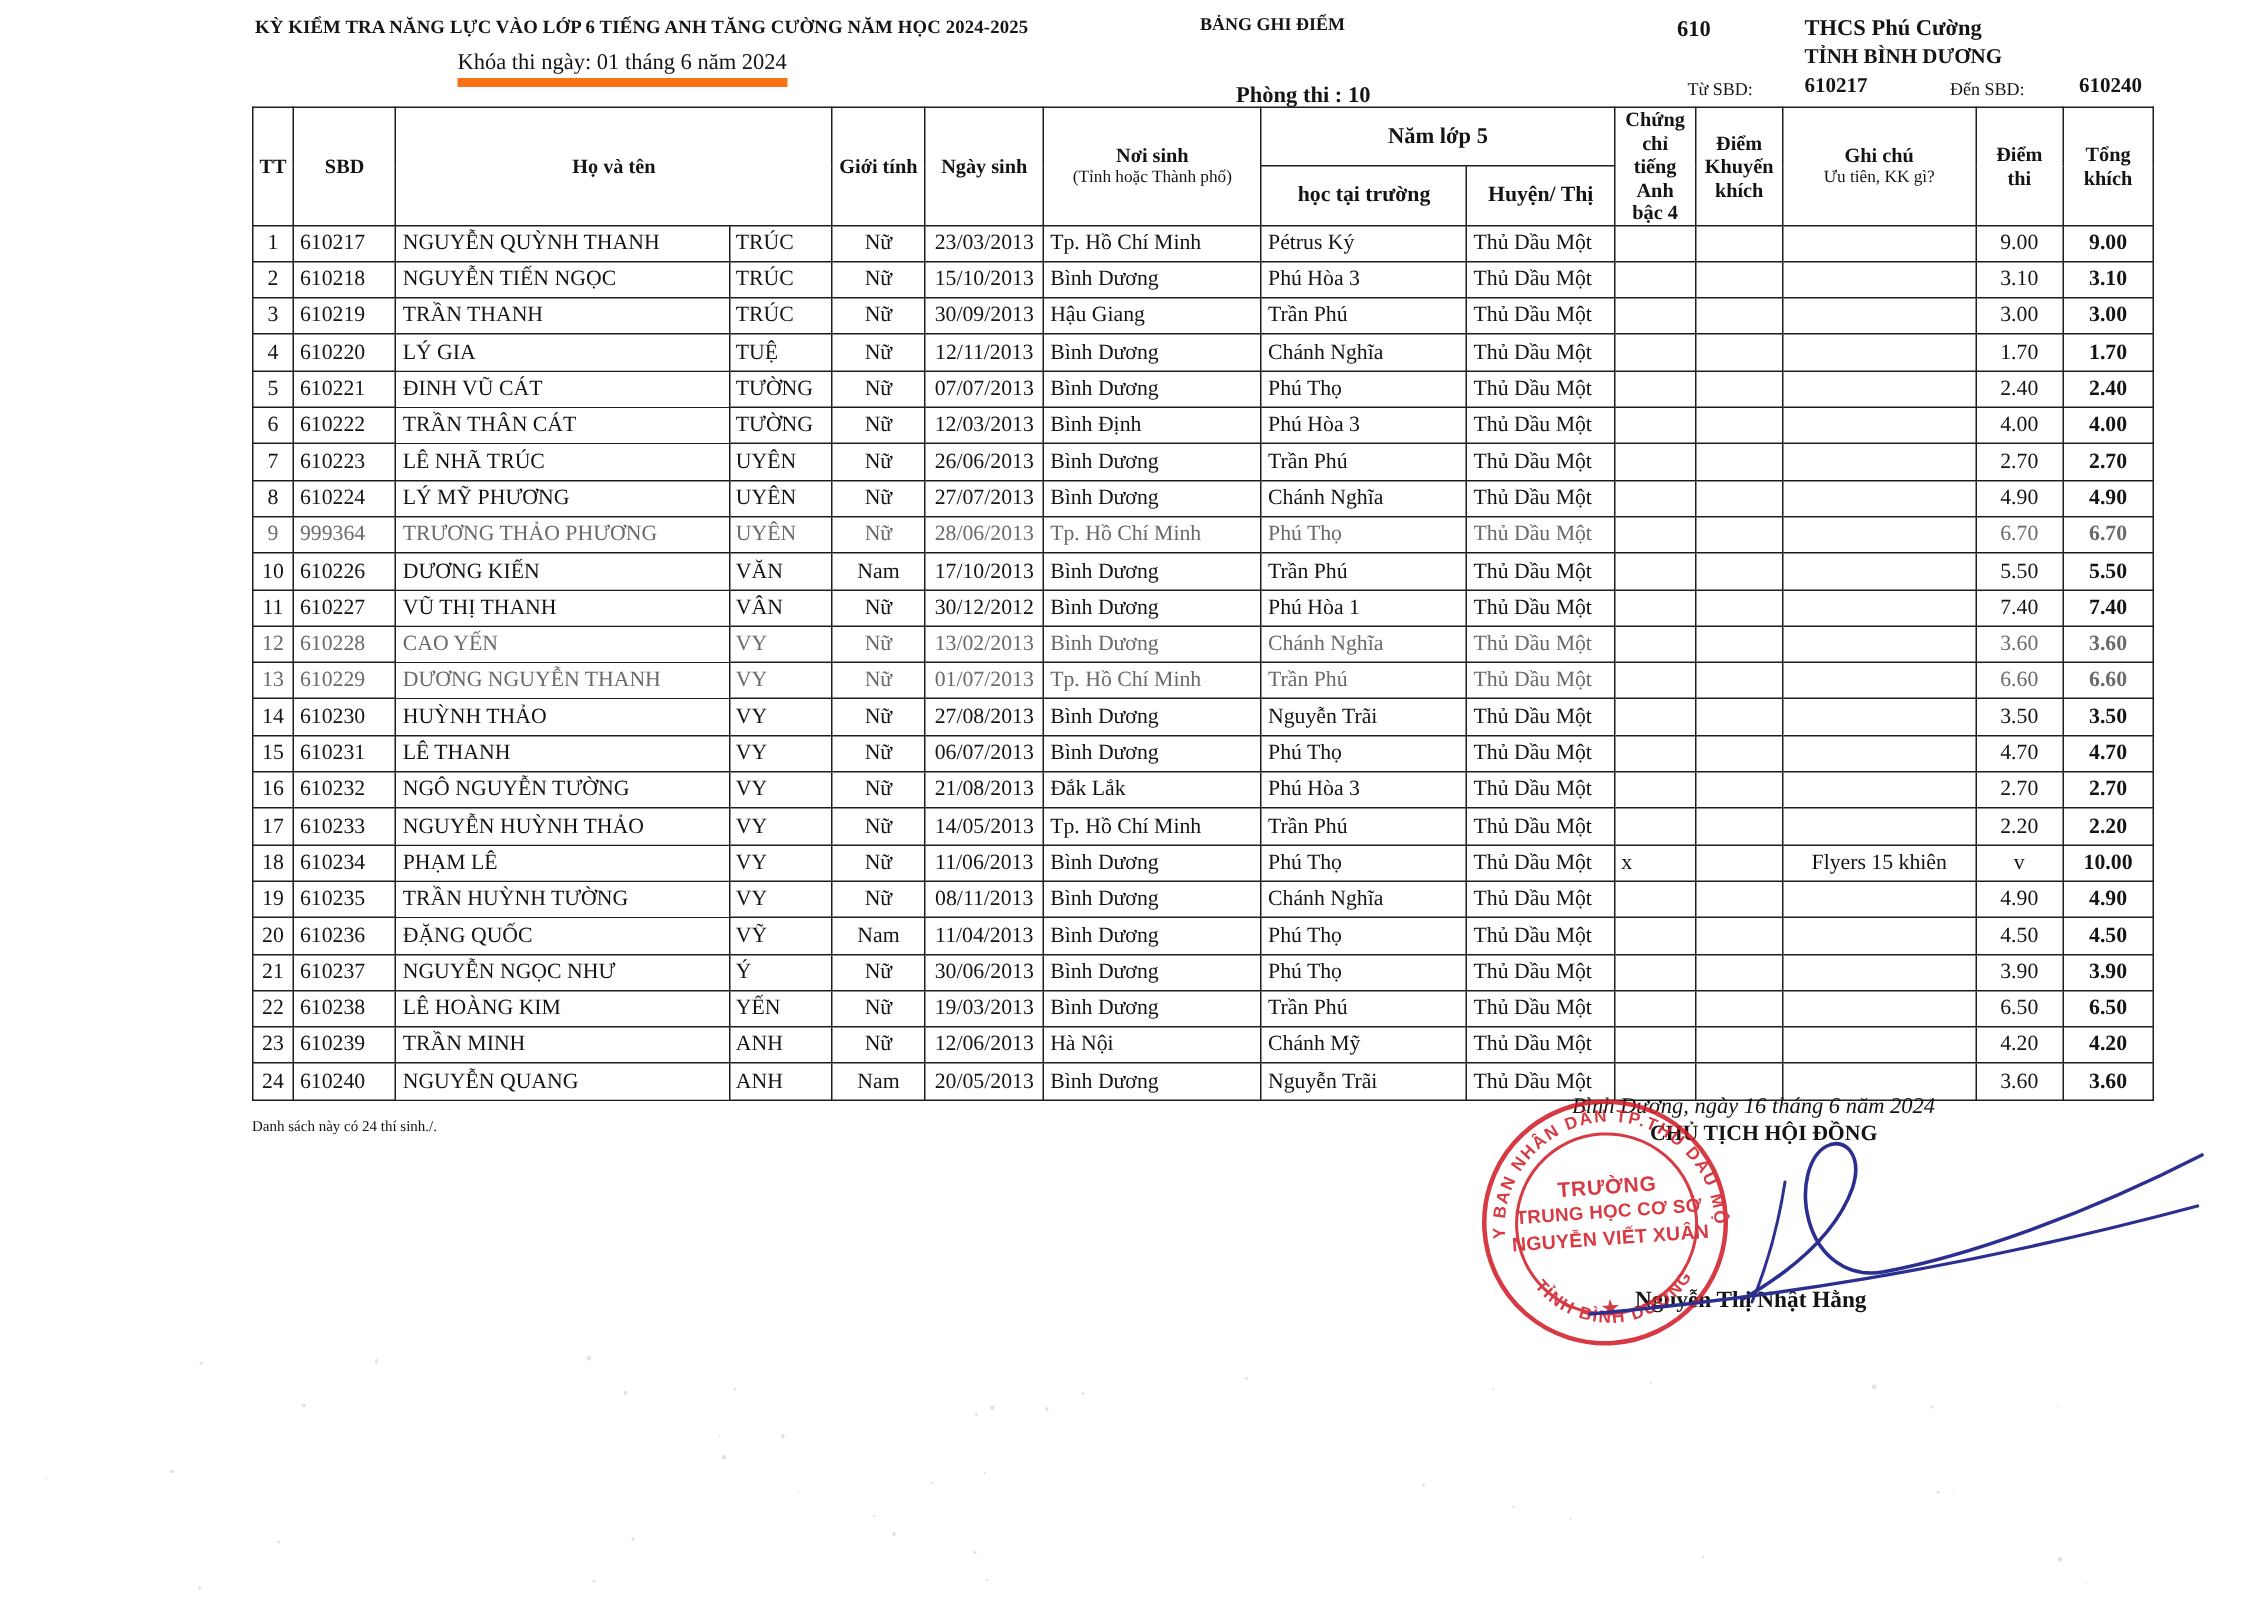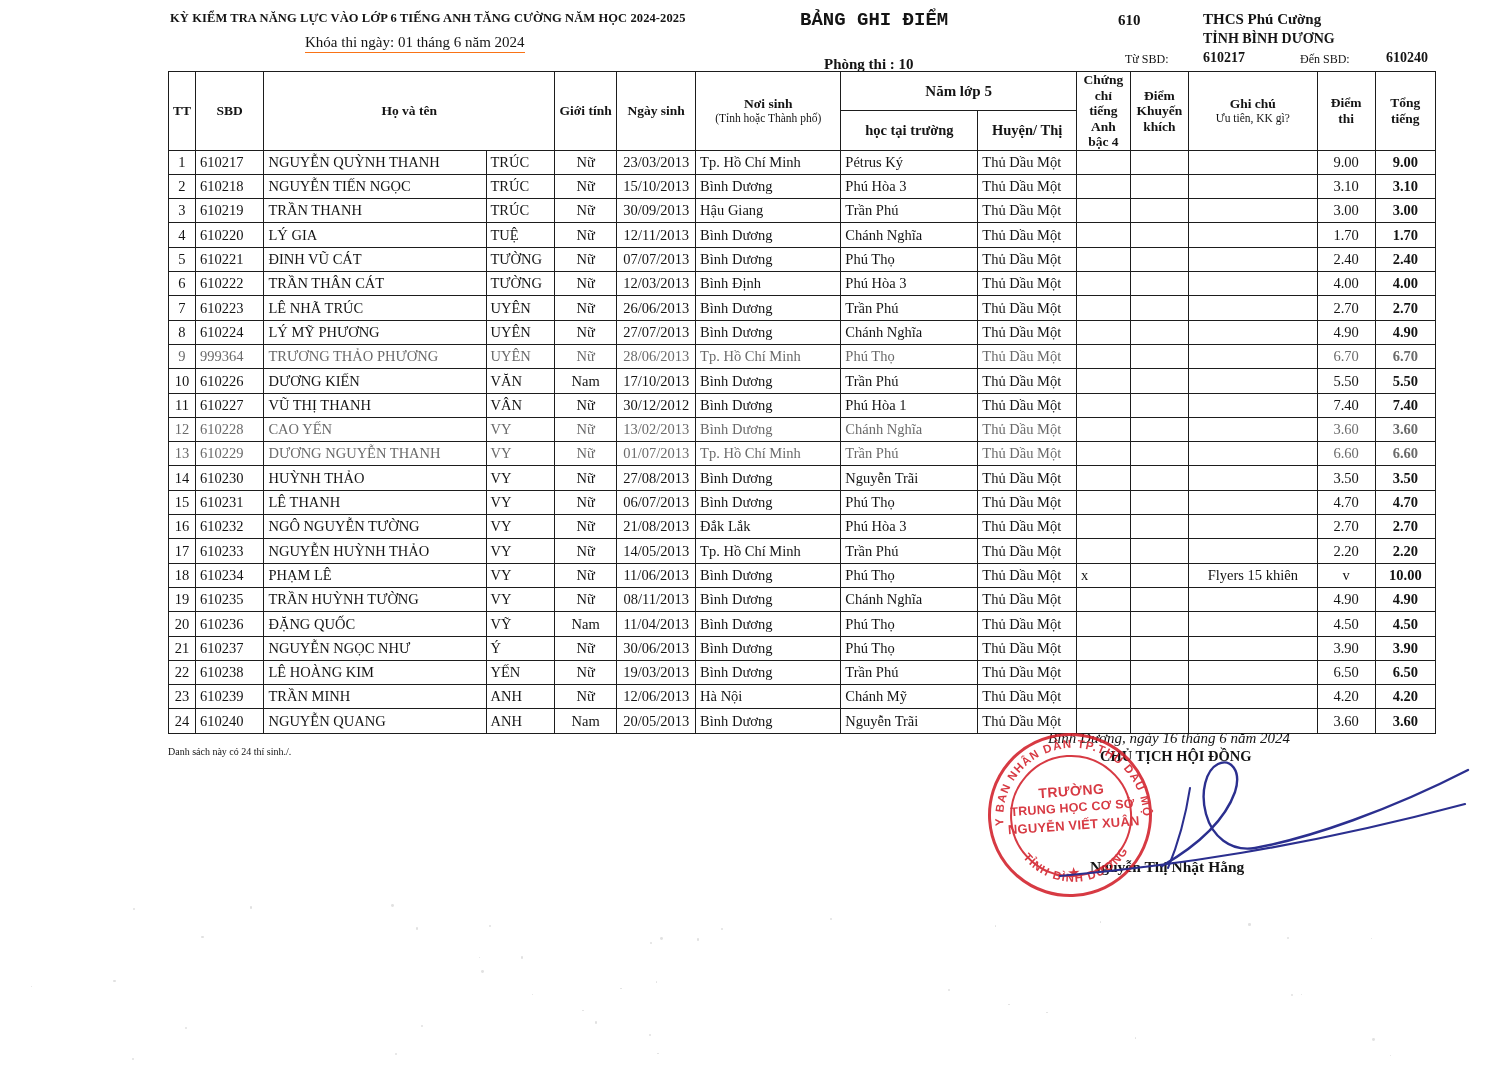--- a/index.html
+++ b/index.html
@@ -17,25 +17,25 @@
   
   .hdr { position:absolute; top:0; left:0; width:1500px; height:53px;text-align:right; }
   .hdr-title-left {
     position:absolute; left:170px; top:11px;
     font-size:12.5px; font-weight:bold; letter-spacing:.1px;
     font-family:"Liberation Serif", serif;
   }
   .hdr-khoathi {
     position:absolute; left:305px; top:34px;
     font-size:15px;
-    border-bottom:1px solid #f97316; padding-bottom:1px;
+    border-bottom:6px solid #f97316; padding-bottom:1px;
   }
   .hdr-bangghidiem {
     position:absolute; left:800px; top:9px;
-    font-size:19px; font-weight:bold;font-family:Liberation Mono, monospace;
+    font-size:12px; font-weight:bold;
   }
   .hdr-phongthi { position:absolute; left:824px; top:56px; font-size:15px; font-weight:bold; }
   .hdr-code { position:absolute; left:1118px; top:12px; font-size:15px; font-weight:bold; }
   .hdr-school { position:absolute; left:1203px; top:11px; font-size:15px; font-weight:bold; }
   .hdr-prov { position:absolute; left:1203px; top:31px; font-size:14px; font-weight:bold; }
   .hdr-tusbd-lbl { position:absolute; left:1125px; top:52px; font-size:12px; }
   .hdr-tusbd-val { position:absolute; left:1203px; top:50px; font-size:14px; font-weight:bold; }
   .hdr-densbd-lbl { position:absolute; left:1300px; top:52px; font-size:12px; }
   .hdr-densbd-val { position:absolute; left:1386px; top:50px; font-size:14px; font-weight:bold; }
 
@@ -171,21 +171,21 @@
           <span class="hdr-note">(Tỉnh hoặc Thành phố)</span>
         </th>
         <th colspan="2" style="font-size:15px;">Năm lớp 5</th>
         <th rowspan="2" class="tiny">Chứng chỉ tiếng Anh bậc 4</th>
         <th rowspan="2" class="small">Điểm Khuyến khích</th>
         <th rowspan="2">
           <span>Ghi chú</span>
           <span class="hdr-note">Ưu tiên, KK gì?</span>
         </th>
         <th rowspan="2">Điểm thi</th>
-        <th rowspan="2">Tổng tiếng</th>
+        <th rowspan="2">Tổng khích</th>
       </tr>
       <tr>
         <th class="sub" style="font-size:14.5px;font-weight:bold;">học tại trường</th>
         <th class="sub" style="font-size:14.5px;font-weight:bold;">Huyện/ Thị</th>
       </tr>
     </thead>
     <tbody id="tbody">
         <tr>
           <td class="tt">1</td>
           <td class="sbd">610217</td>

